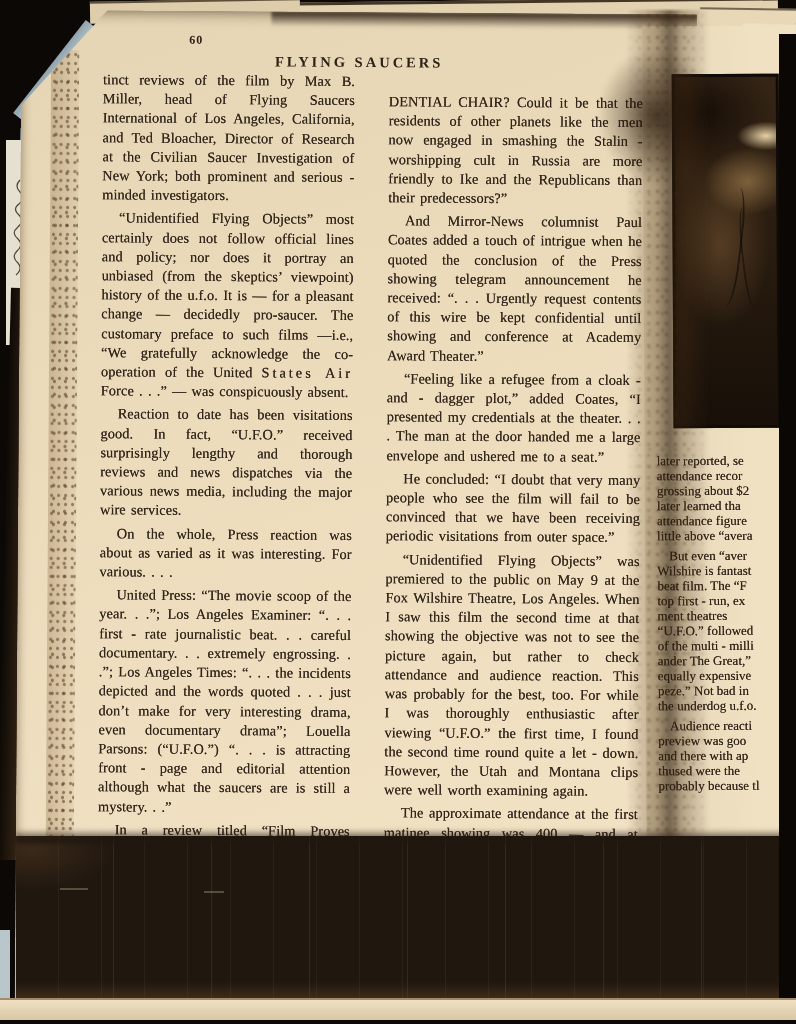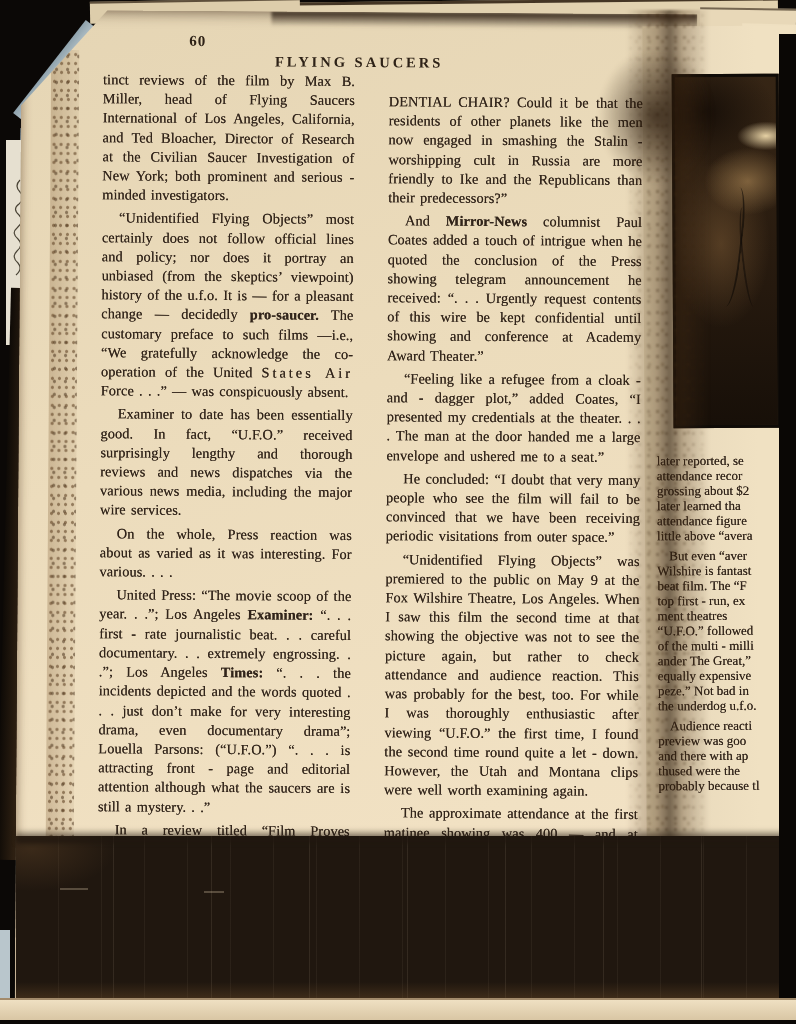--- a/index.html
+++ b/index.html
@@ -31,31 +31,31 @@
     transform:rotate(.4deg);
     box-shadow:inset 0 10px 14px -8px rgba(50,30,14,.55), inset 8px 0 10px -6px rgba(80,52,26,.35);}
   .topburn{position:absolute;left:250px;top:0;width:426px;height:15px;
     background:linear-gradient(to bottom,rgba(30,18,8,.8),rgba(30,18,8,0));filter:blur(1.5px);}
   .left-smudge{position:absolute;left:30px;top:40px;width:28px;height:800px;
     background-image:radial-gradient(rgba(86,56,26,.55) 1px,transparent 1.7px),
                      radial-gradient(rgba(60,38,16,.5) 1px,transparent 2px),
                      linear-gradient(to right,rgba(120,85,45,.28),rgba(120,85,45,.08));
     background-size:7px 9px,11px 13px,100% 100%;filter:blur(.4px);}
 
-  .page-number{position:absolute;left:168px;top:22px;font-size:15px;font-weight:700;color:#2e2217;letter-spacing:1px;}
+  .page-number{position:absolute;left:168px;top:22px;font-size:12px;font-weight:700;color:#2e2217;letter-spacing:1px;}
   .running-header{position:absolute;left:0;top:42px;width:676px;text-align:center;
     font-size:14.5px;font-weight:700;letter-spacing:3px;color:#2e2217;}
 
   .col{position:absolute;font-size:14.3px;line-height:19.2px;text-align:justify;color:#31241a;
        text-shadow:0 0 .5px rgba(49,36,26,.85);word-spacing:1.5px;letter-spacing:.1px;}
   .col1{left:82px;top:60px;width:252px;}
   .col2{left:368px;top:80px;width:254px;}
   .col p{margin:0 0 4px 0;text-indent:17px;}
   .col p:first-child{text-indent:0;}
-  .b{font-weight:700;}
+  .b{font-weight:400;}
   .ls{letter-spacing:3px;}
 
   
   .right-sheet{position:absolute;left:645px;top:26px;width:151px;height:982px;overflow:hidden;
     background:linear-gradient(to right,#dccca9,#eadbbd 32%,#f0e1c2 75%);transform:rotate(-.3deg);}
   .photo{position:absolute;left:29px;top:48px;width:101px;height:348px;border:3px solid #0f0b07;
     background-color:#352515;
     background-image:
       radial-gradient(40px 20px at 90% 17%, #e6d1a4, rgba(230,209,164,0) 72%),
       radial-gradient(62px 48px at 72% 30%, rgba(190,150,95,.55), transparent 70%),
@@ -125,21 +125,21 @@
   <div class="edge bl-sliver2"></div>
 
   <div class="main-page">
     <div class="topburn"></div>
     <div class="left-smudge"></div>
     <div class="page-number">60</div>
     <div class="running-header">FLYING SAUCERS</div>
     <div class="col col1">
         <p><span>tinct reviews of the film by Max B. Miller, head of Flying Saucers International of Los Angeles, California, and Ted Bloacher, Director of Research at the Civilian Saucer Investigation of New York; both prominent and serious - minded investigators.</span></p>
         <p><span>“Unidentified Flying Objects” most certainly does not follow official lines and policy; nor does it portray an unbiased (from the skeptics’ viewpoint) history of the u.f.o. It is — for a pleasant change — decidedly </span><span class="b">pro-saucer.</span><span> The customary preface to such films —i.e., “We gratefully acknowledge the co-operation of the United </span><span class="ls">States Air</span><span> Force . . .” — was conspicuously absent.</span></p>
-        <p><span>Examiner to date has been essentially good. In fact, “U.F.O.” received surprisingly lengthy and thorough reviews and news dispatches via the various news media, including the major wire services.</span></p>
+        <p><span>Reaction to date has been visitations good. In fact, “U.F.O.” received surprisingly lengthy and thorough reviews and news dispatches via the various news media, including the major wire services.</span></p>
         <p><span>On the whole, Press reaction was about as varied as it was interesting. For various. . . .</span></p>
         <p><span>United Press: “The movie scoop of the year. . .”; Los Angeles </span><span class="b">Examiner:</span><span> “. . . first - rate journalistic beat. . . careful documentary. . . extremely engrossing. . .”; Los Angeles </span><span class="b">Times:</span><span> “. . . the incidents depicted and the words quoted . . . just don’t make for very interesting drama, even documentary drama”; Louella Parsons: (“U.F.O.”) “. . . is attracting front - page and editorial attention although what the saucers are is still a mystery. . .”</span></p>
         <p><span>In a review titled “Film Proves Saucers Exist!” Beverley Hills </span><span class="b">Press</span><span> reviewer Hazel Flynn pointedly asks: “And as long as we are on the subject WHY HAVE WE HAD VISITORS FROM SPACE SINCE MR. EISENHOWER TOOK THE PRESI-</span></p>
       </div>
     <div class="col col2">
         <p><span>DENTIAL CHAIR? Could it be that the residents of other planets like the men now engaged in smashing the Stalin - worshipping cult in Russia are more friendly to Ike and the Republicans than their predecessors?”</span></p>
         <p><span>And </span><span class="b">Mirror-News</span><span> columnist Paul Coates added a touch of intrigue when he quoted the conclusion of the Press showing telegram announcement he received: “. . . Urgently request contents of this wire be kept confidential until showing and conference at Academy Award Theater.”</span></p>
         <p><span>“Feeling like a refugee from a cloak - and - dagger plot,” added Coates, “I presented my credentials at the theater. . . . The man at the door handed me a large envelope and ushered me to a seat.”</span></p>
         <p><span>He concluded: “I doubt that very many people who see the film will fail to be convinced that we have been receiving periodic visitations from outer space.”</span></p>
         <p><span>“Unidentified Flying Objects” was premiered to the public on May 9 at the Fox Wilshire Theatre, Los Angeles. When I saw this film the second time at that showing the objective was not to see the picture again, but rather to check attendance and audience reaction. This was probably for the best, too. For while I was thoroughly enthusiastic after viewing “U.F.O.” the first time, I found the second time round quite a let - down. However, the Utah and Montana clips were well worth examining again.</span></p>

